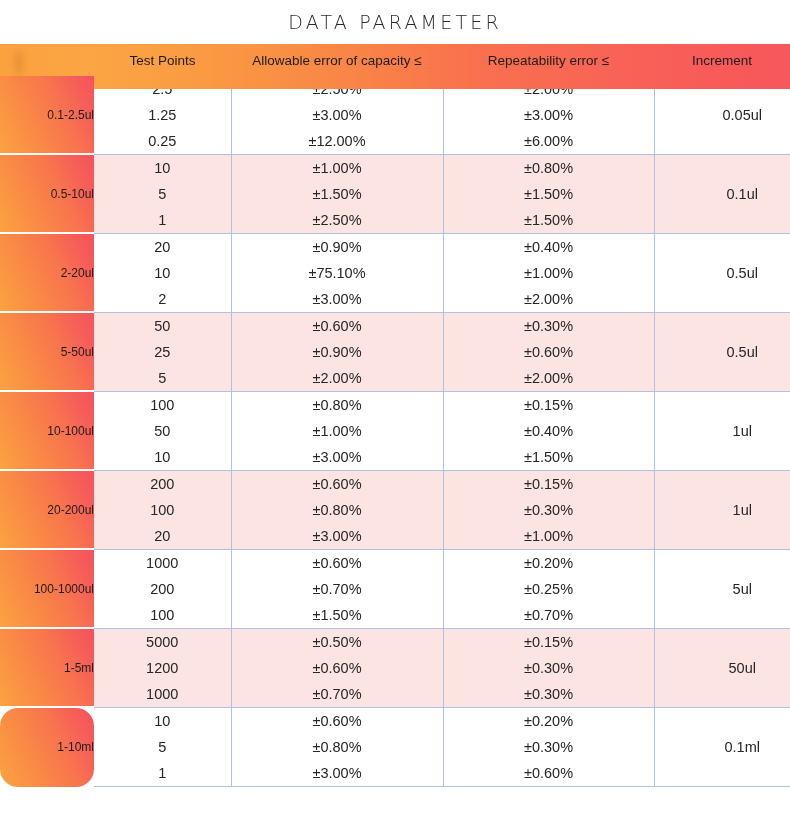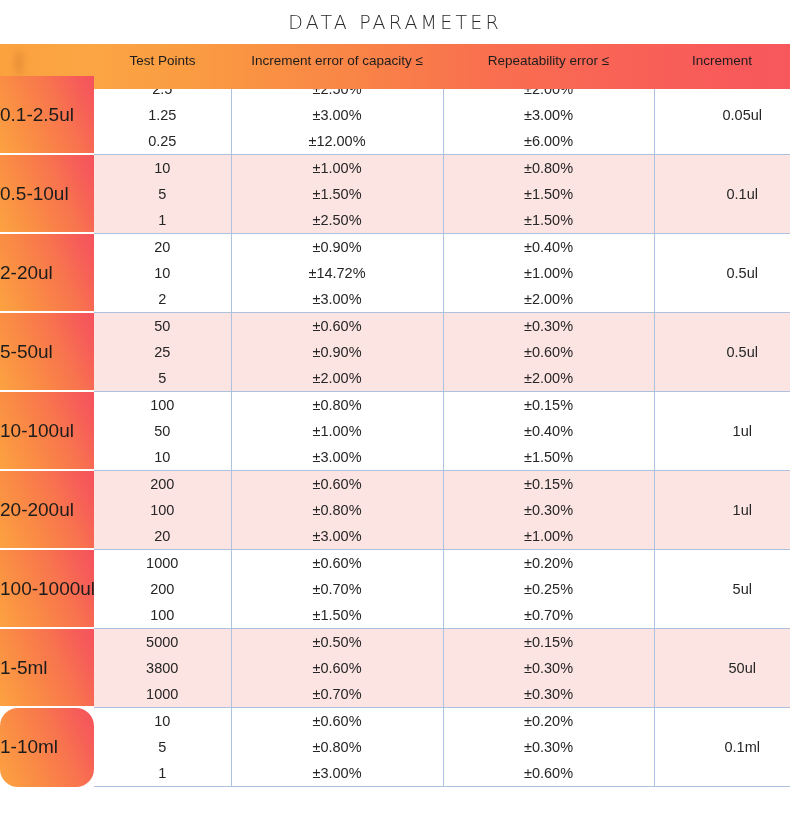--- a/index.html
+++ b/index.html
@@ -103,23 +103,23 @@
   
   tbody td {
     padding: 0;
     margin: 0;
     border: 0;
   }
 
   
   .lbl-cell {
     position: relative;
-    text-align: left;
+    text-align: right;
     vertical-align: middle;
-    font-size: 19px;
+    font-size: 12px;
     color: #1c1c1c;
     background: linear-gradient(65deg, #FCA341 0%, #FA8B45 32%, #F8744E 62%, #F65C59 86%, #F5525C 100%);
     box-shadow: inset 0 -2px 0 #ffffff;
     white-space: nowrap;
   }
   tbody tr:last-child .lbl-cell {
     box-shadow: none;
     border-radius: 18px;
   }
 
@@ -177,21 +177,21 @@
     </colgroup>
     <thead>
       <tr>
         <th>
           <span class="th-inner"></span>
         </th>
         <th>
           <span class="th-inner">Test Points</span>
         </th>
         <th>
-          <span class="th-inner">Increment error of capacity ≤</span>
+          <span class="th-inner">Allowable error of capacity ≤</span>
         </th>
         <th>
           <span class="th-inner">Repeatability error ≤</span>
         </th>
         <th>
           <span class="th-inner">Increment</span>
         </th>
       </tr>
     </thead>
     <tbody id="tbody">
@@ -250,21 +250,21 @@
           <td class="data-cell">
             <div class="stack">
               <span>20</span>
               <span>10</span>
               <span>2</span>
             </div>
           </td>
           <td class="data-cell">
             <div class="stack">
               <span>±0.90%</span>
-              <span>±14.72%</span>
+              <span>±75.10%</span>
               <span>±3.00%</span>
             </div>
           </td>
           <td class="data-cell">
             <div class="stack">
               <span>±0.40%</span>
               <span>±1.00%</span>
               <span>±2.00%</span>
             </div>
           </td>
@@ -368,21 +368,21 @@
               <span>±0.70%</span>
             </div>
           </td>
           <td class="data-cell last single">5ul</td>
         </tr>
         <tr class="alt">
           <td class="lbl-cell">1-5ml</td>
           <td class="data-cell">
             <div class="stack">
               <span>5000</span>
-              <span>3800</span>
+              <span>1200</span>
               <span>1000</span>
             </div>
           </td>
           <td class="data-cell">
             <div class="stack">
               <span>±0.50%</span>
               <span>±0.60%</span>
               <span>±0.70%</span>
             </div>
           </td>

